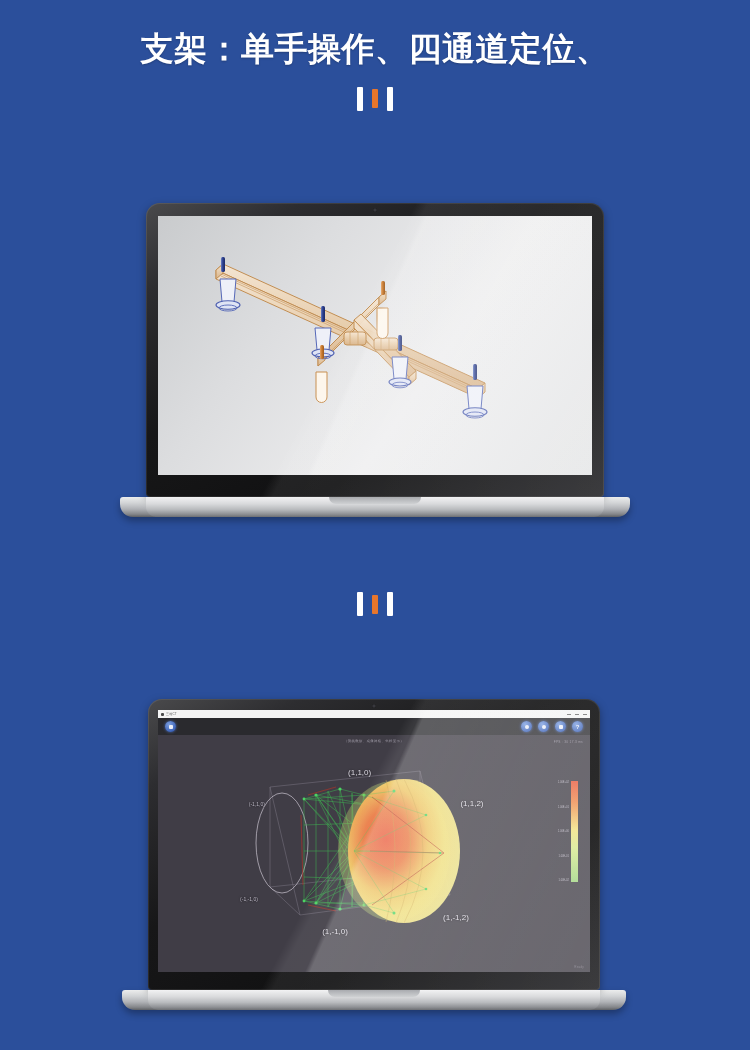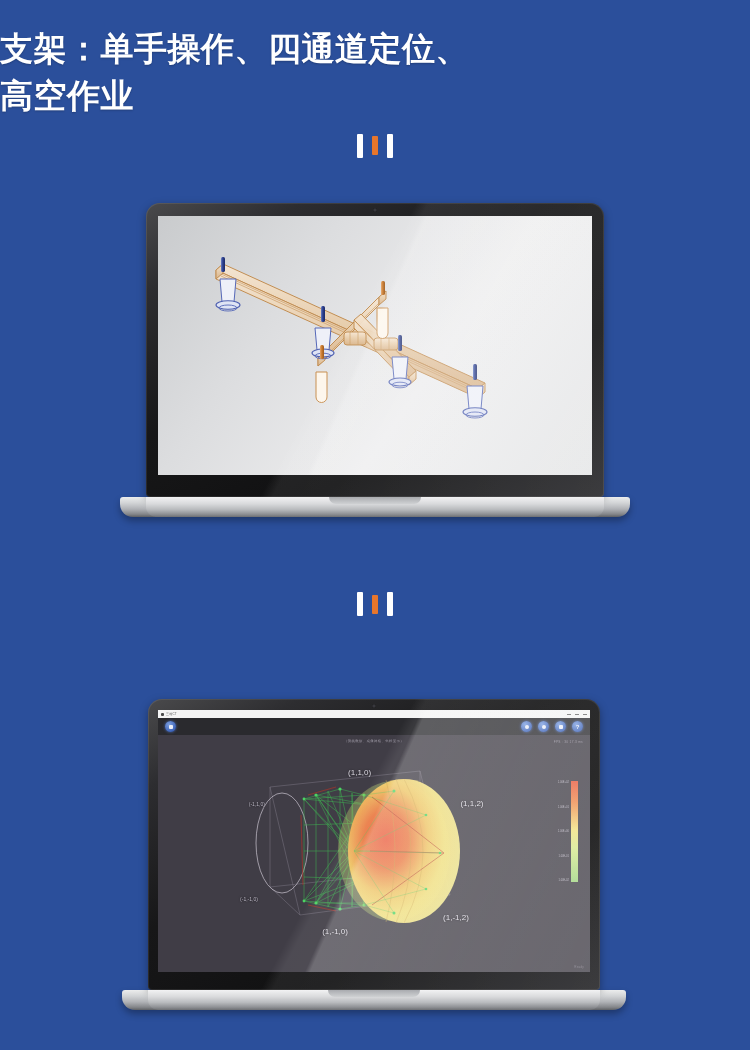--- a/index.html
+++ b/index.html
@@ -10,21 +10,21 @@
   body{
     background:#2B4F9B;
     position:relative;
     overflow:hidden;
   }
 
   
   .section{ position:absolute; left:0; width:750px; }
   .heading{
     width:100%;
-    text-align:left;
+    text-align:center;
     color:#ffffff;
     font-size:33px;
     font-weight:bold;
     line-height:1.42;
     letter-spacing:.5px;
     text-shadow:0 1px 2px rgba(0,0,0,.22);
   }
   .heading .ln{ display:block; }
 
   
@@ -150,21 +150,20 @@
     font-size:3px; color:#76727e; letter-spacing:.2px;
   }
 </style>
 </head>
 <body>
 
 <div class="section" style="top:26px;">
 
   <div class="heading">
     <span class="ln">支架：单手操作、四通道定位、</span>
-    <span class="ln">高空作业</span>
   </div>
 
   <div class="divider">
     <span class="bar"></span>
     <span class="bar accent"></span>
     <span class="bar"></span>
   </div>
 </div>
 
 <div class="laptop" style="left:146px; top:203px; width:458px;">

